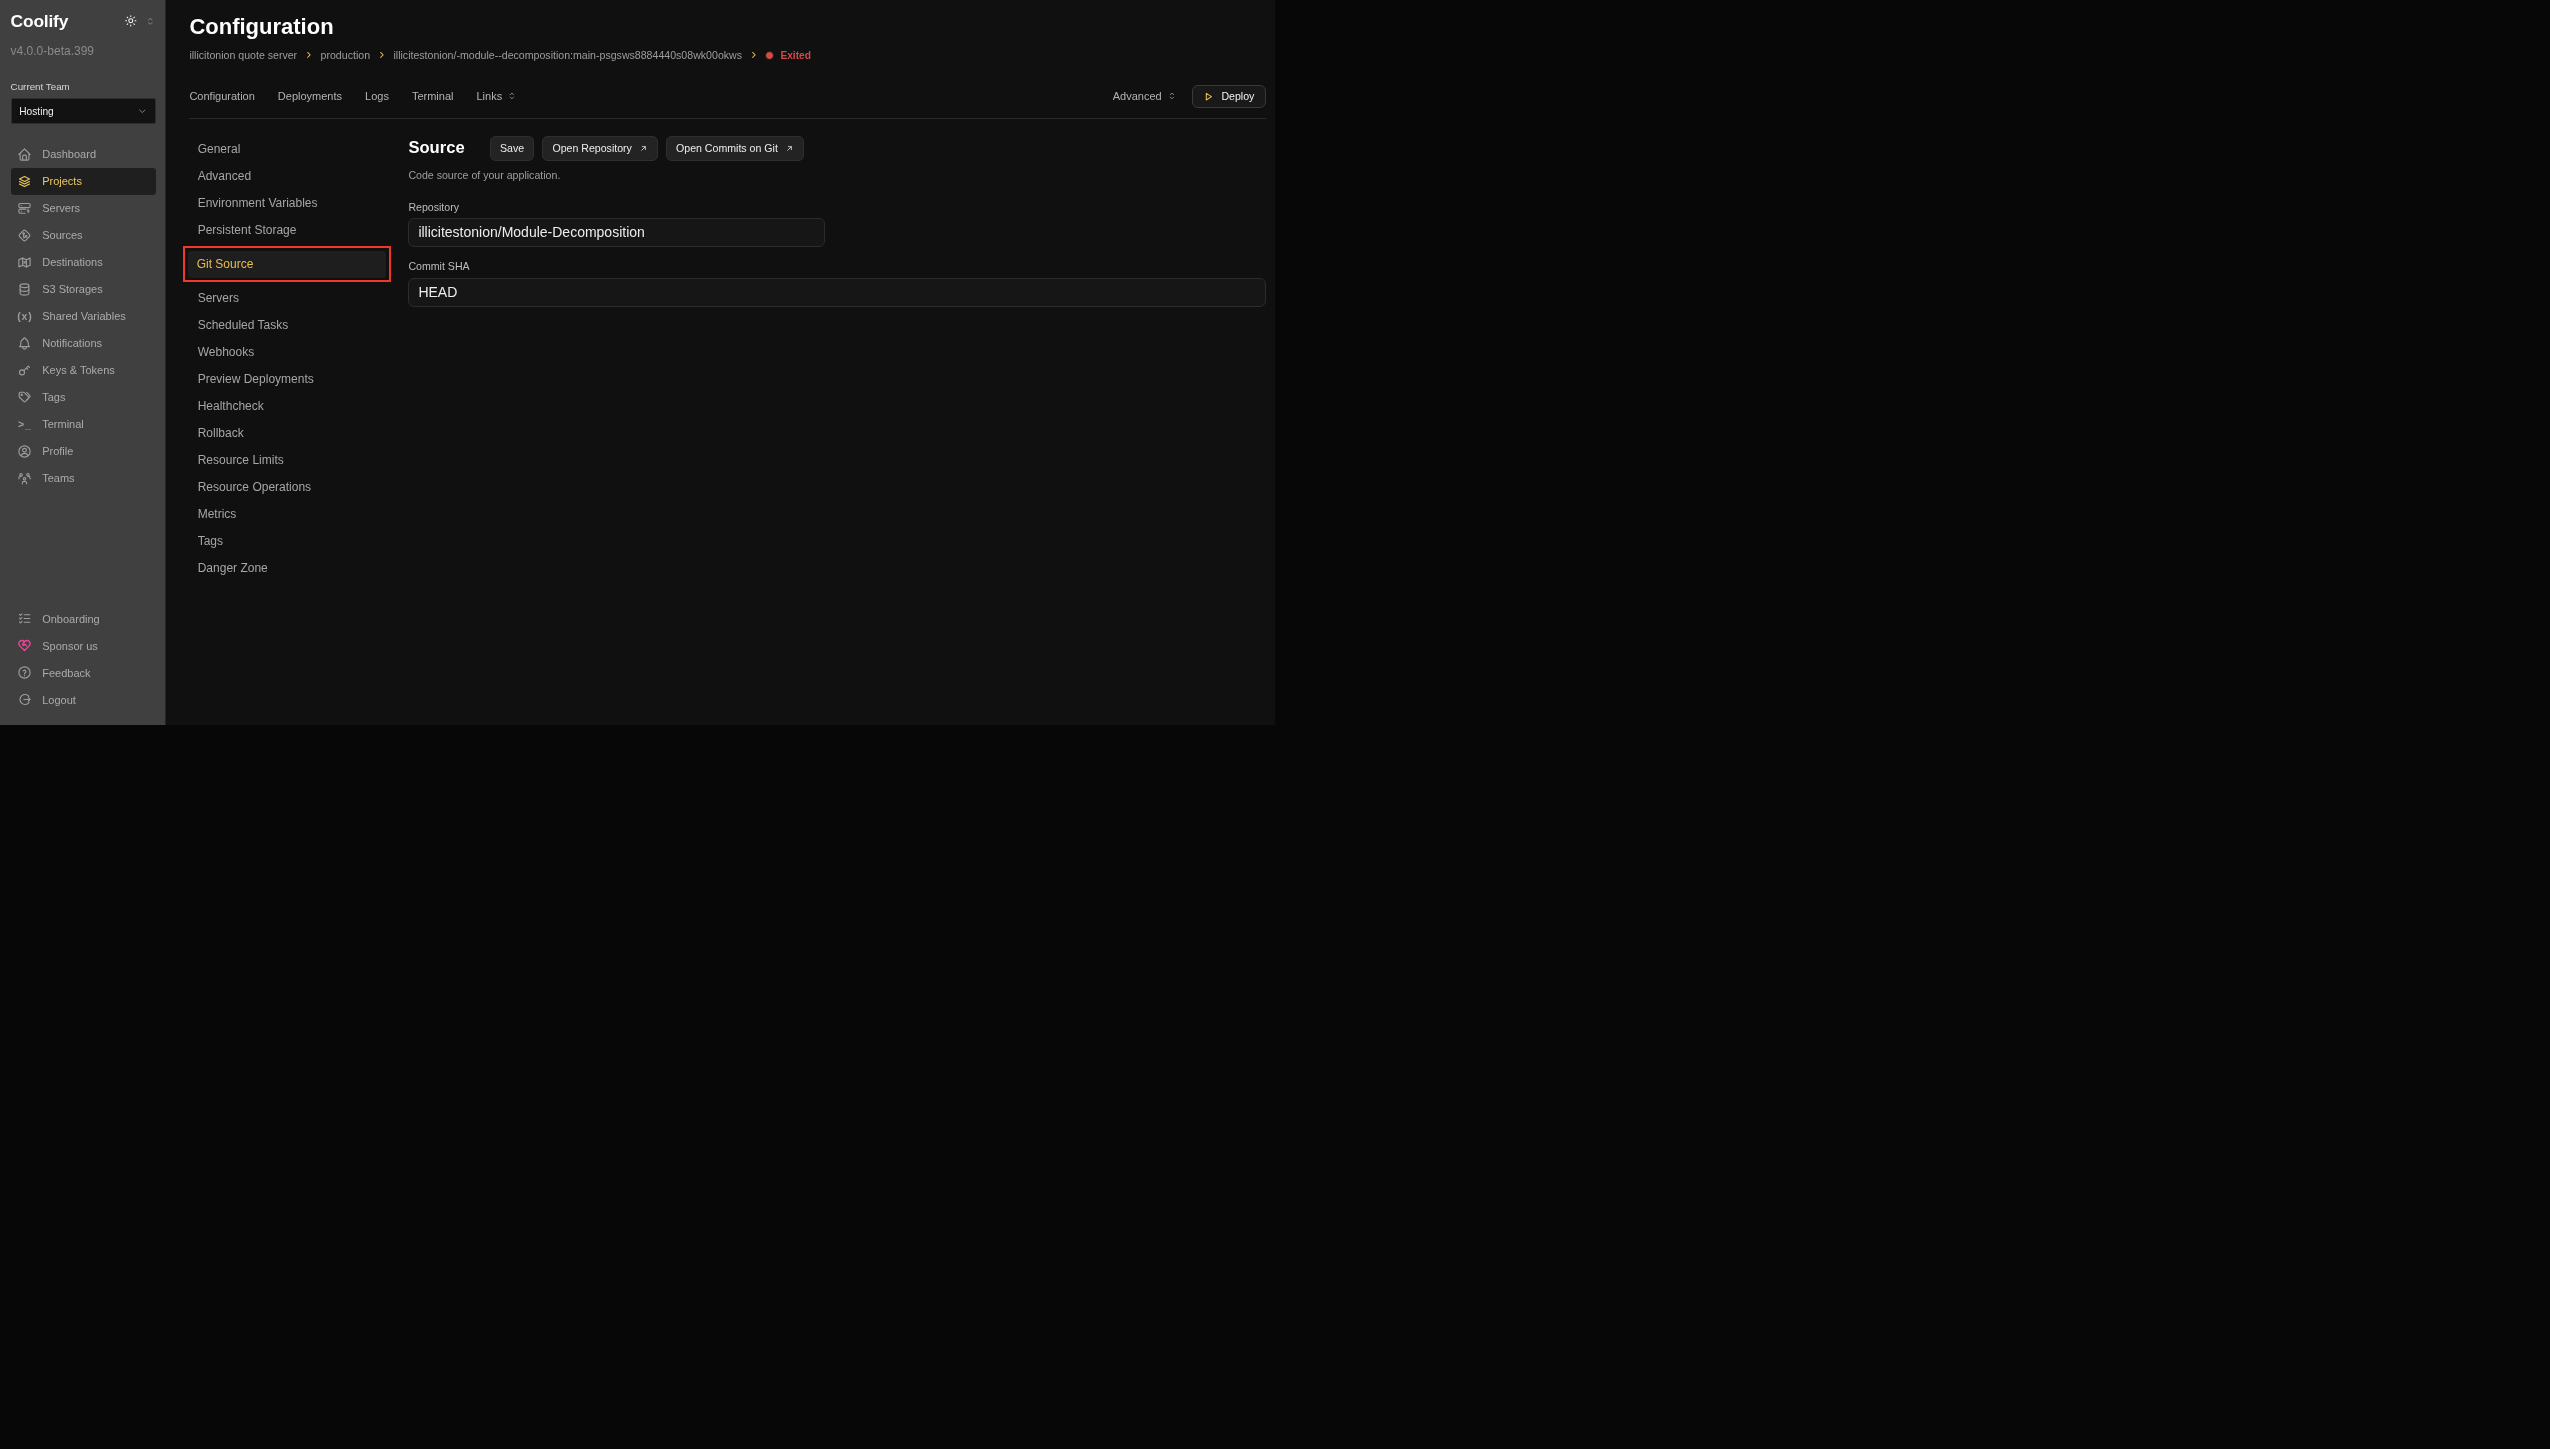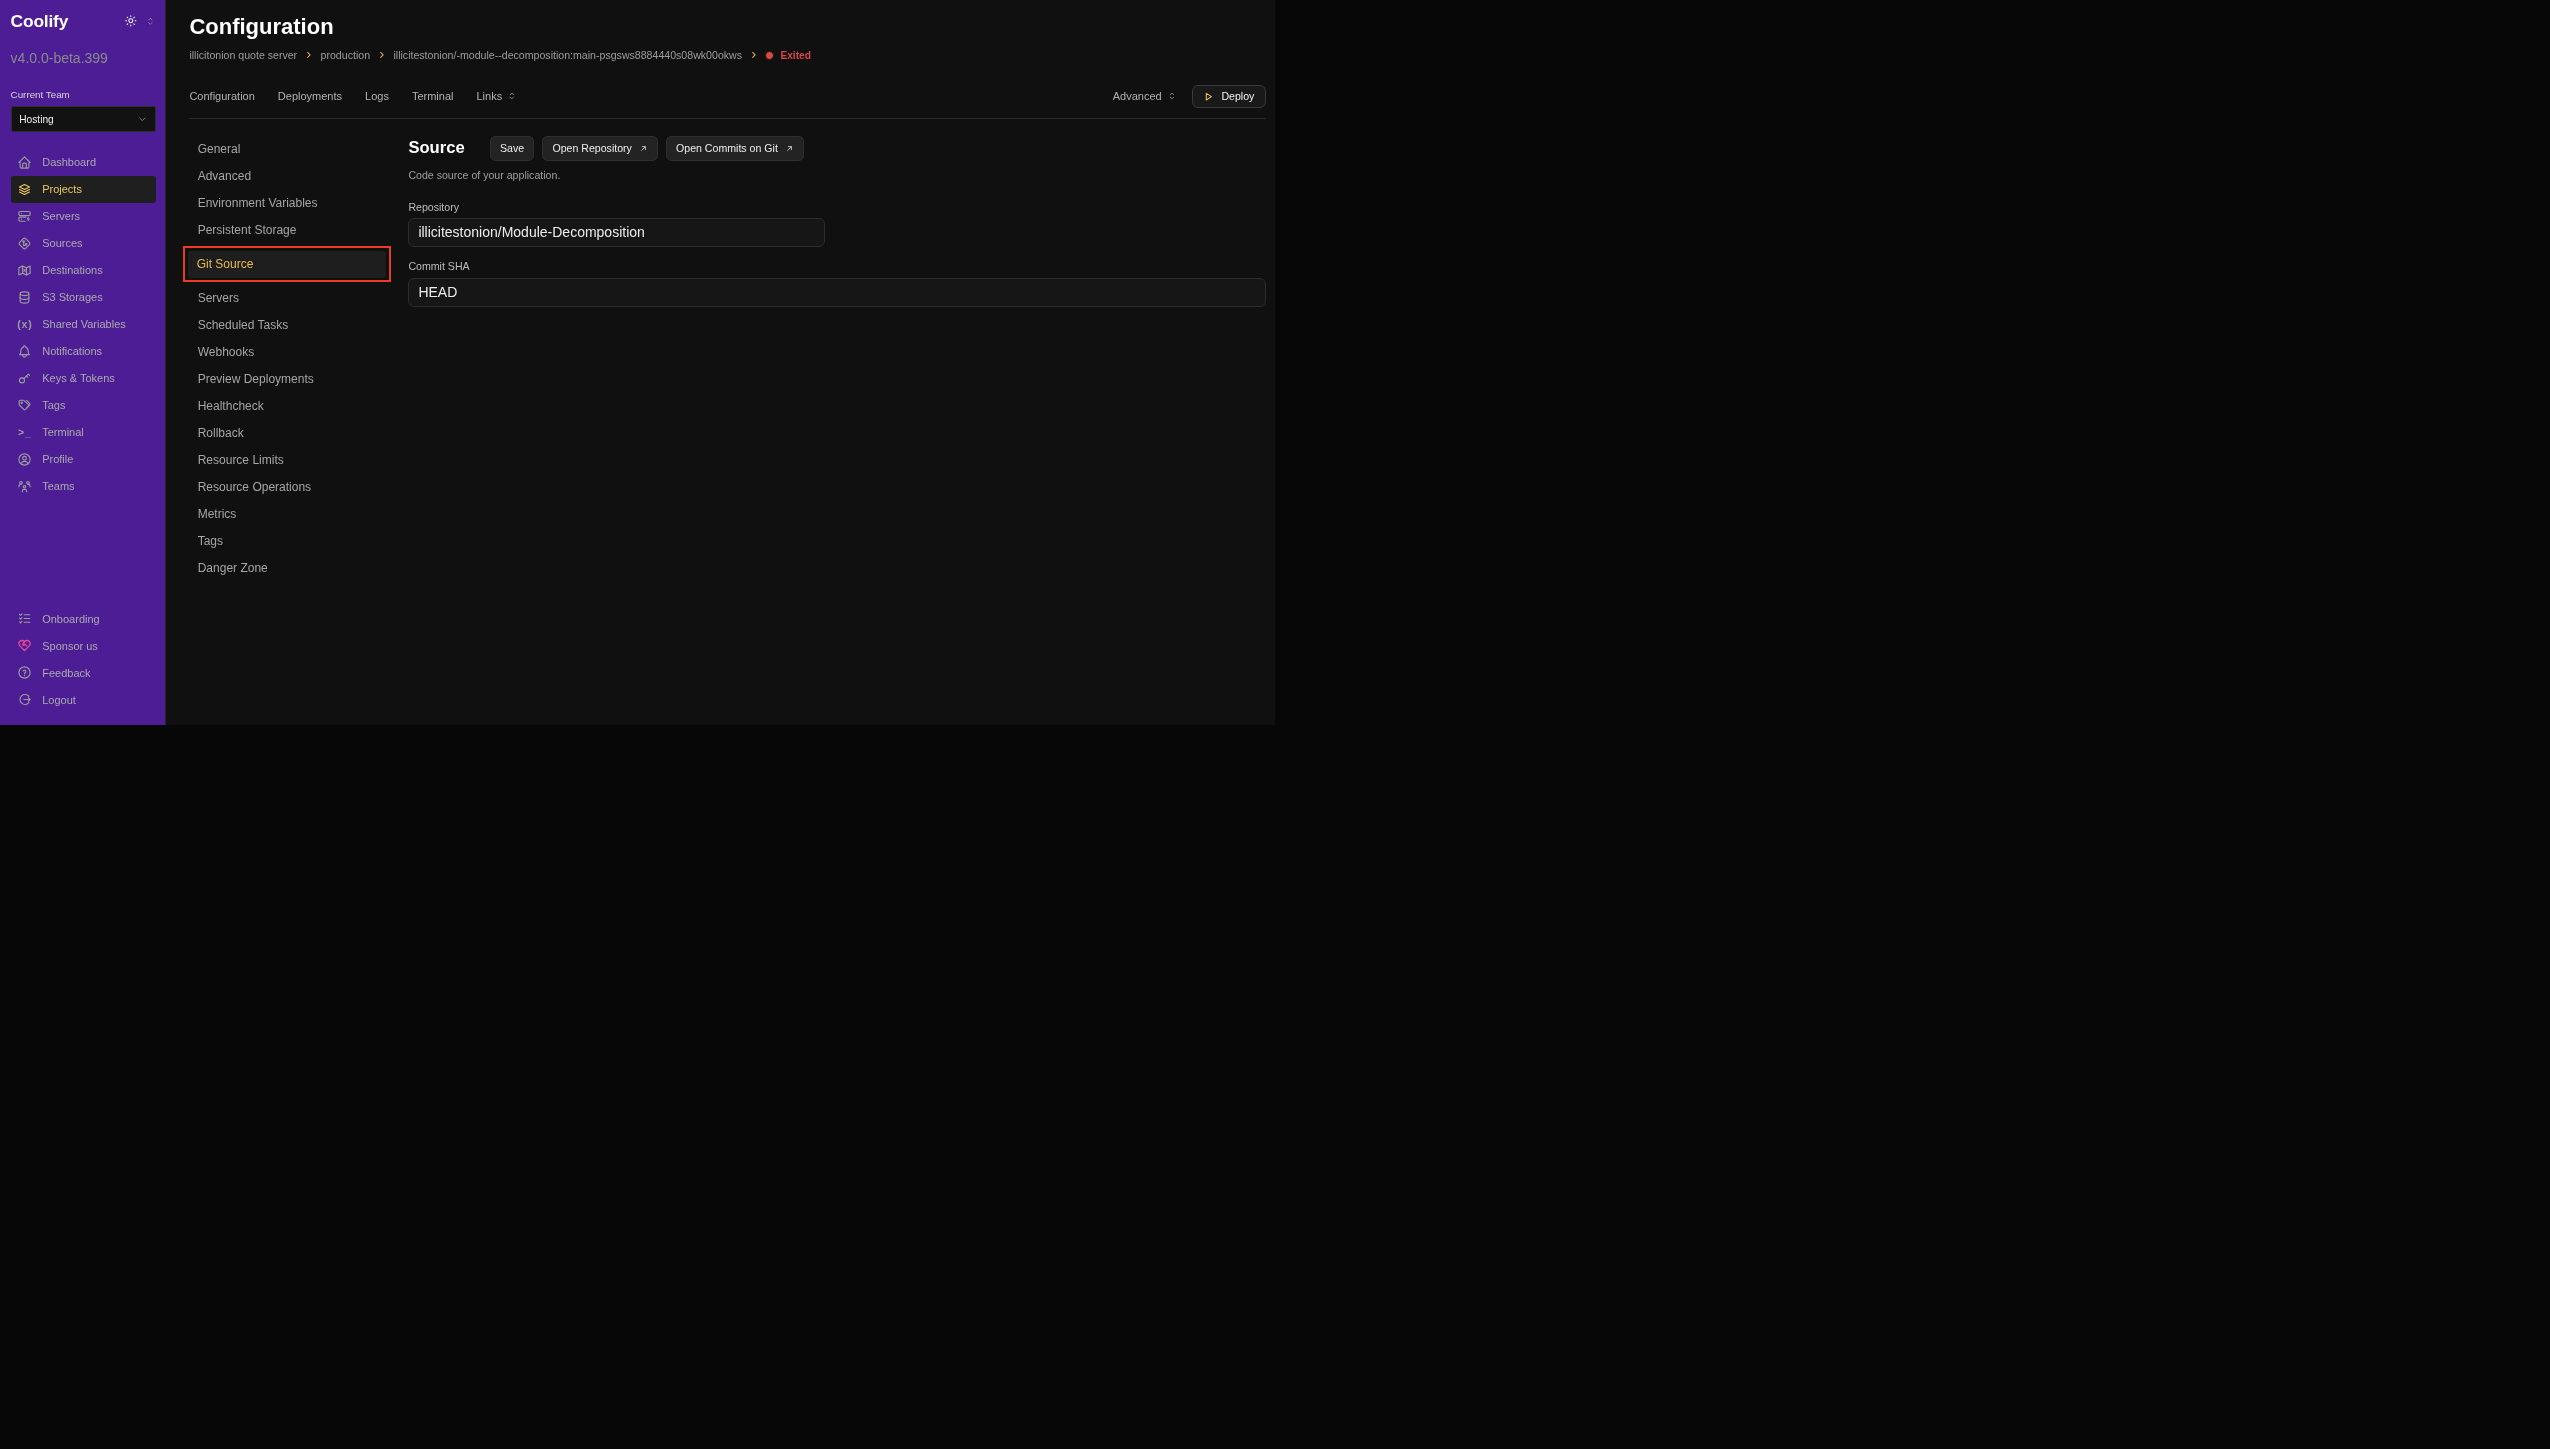--- a/index.html
+++ b/index.html
@@ -1,26 +1,26 @@
 <!DOCTYPE html>
 <html style="font-size:12px"><head>
 <meta charset="utf-8">
 <style>
   * { box-sizing: border-box; }
   html,body { margin:0; padding:0; background:#070707; }
   body { font-family:"Liberation Sans","DejaVu Sans",sans-serif; }
   .app { width:1275px; height:725px; display:flex; background:#101010; color:#e5e5e5; overflow:hidden; }
 
   
-  .sidebar { width:166px; min-width:166px; background:#4c1d95; border-right:0.8px solid #242424;
+  .sidebar { width:166px; min-width:166px; background:#404040; border-right:0.8px solid #242424;
              display:flex; flex-direction:column; padding:10.6px 9px 12px 10.6px; }
   .brand-row { display:flex; align-items:flex-start; }
   .brand { font-size:17.4px; font-weight:800; color:#ffffff; letter-spacing:-0.2px; }
   .brand-icons { margin-left:auto; display:flex; align-items:center; gap:7.6px; padding-top:3.8px; }
-  .version { font-size:14px; color:#8a8a8a; margin-top:18px; }
+  .version { font-size:12px; color:#8a8a8a; margin-top:12px; }
   .team-label { font-size:9.8px; color:#d6d6d6; margin-top:23px; }
   .team-select { margin-top:6.8px; height:26px; background:#121212; border:0.8px solid #2e2e2e; border-radius:2px;
                  display:flex; align-items:center; padding:0 7.6px; font-size:10.2px; color:#f0f0f0; cursor:pointer; }
   .team-select .chev { margin-left:auto; color:#9a9a9a; }
   .side-nav { margin-top:16.6px; display:flex; flex-direction:column; }
   .side-footer { margin-top:auto; display:flex; flex-direction:column; }
   .nav-item { display:flex; align-items:center; gap:9.8px; height:27px; padding:0 6.8px; border-radius:3px;
               color:#ababab; font-size:11px; cursor:pointer; white-space:nowrap; }
   .nav-item .icw { width:15px; height:15px; flex:0 0 15px; display:flex; align-items:center; justify-content:center; color:#9c9c9c; }
   .nav-item.active { background:#1f1f1f; color:#eec85f; }

